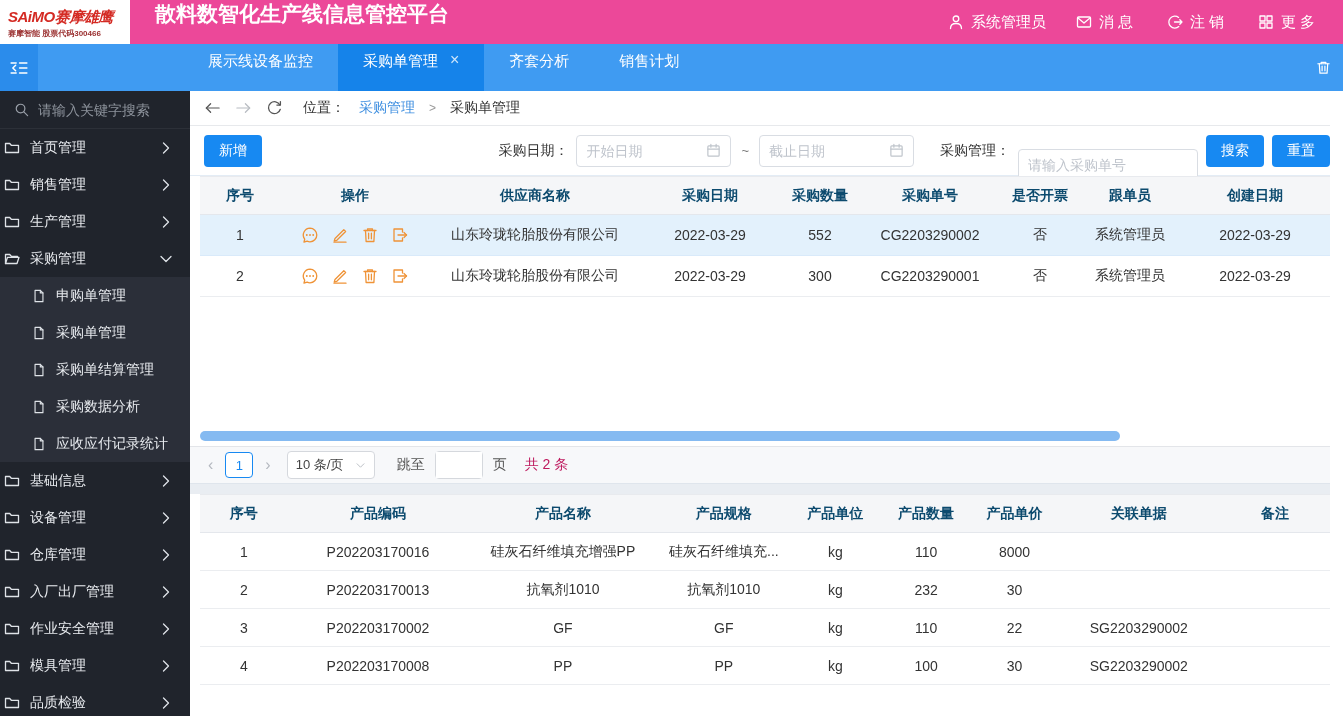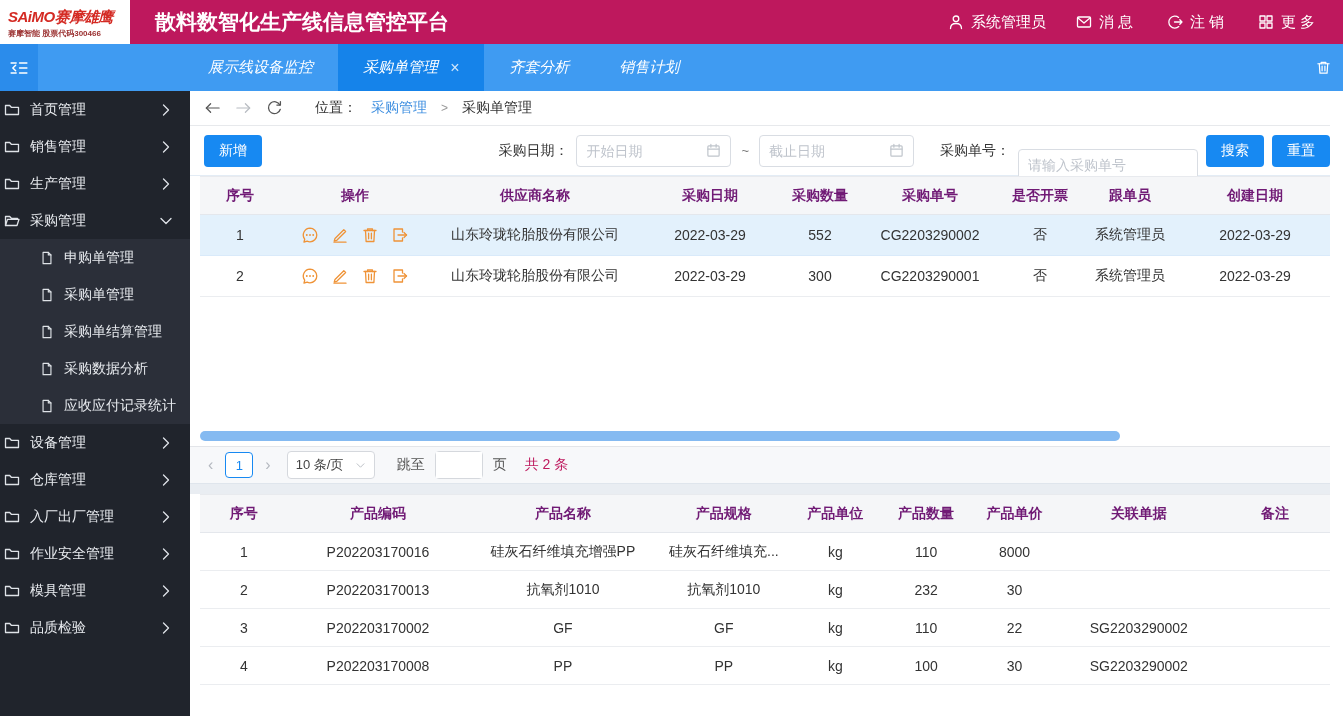--- a/index.html
+++ b/index.html
@@ -4,39 +4,39 @@
 <style>
   * { margin:0; padding:0; box-sizing:border-box; }
   html,body { width:1343px; height:716px; overflow:hidden;
     font-family:"Liberation Sans","DejaVu Sans",sans-serif; background:#fff; }
   .icon { display:inline-flex; flex:0 0 auto; }
   .icon svg { width:100%; height:100%; fill:none; stroke:currentColor;
     stroke-width:1.3; stroke-linecap:round; stroke-linejoin:round; }
   .icon svg .f { fill:currentColor; stroke:none; }
 
   
-  .topbar { height:44px; background:#be185d; display:flex; align-items:center; }
+  .topbar { height:44px; background:#ec4899; display:flex; }
   .logo { width:130px; height:44px; background:#ffffff; padding:4px 6px 2px 8px;
     display:flex; flex-direction:column; justify-content:center; }
   .logo-l1 { font-size:15px; font-weight:bold; font-style:italic; color:#d42a23;
     white-space:nowrap; letter-spacing:-0.5px; }
   .logo-l2 { font-size:8px; color:#9b3030; white-space:nowrap; margin-top:1px; font-weight:bold; }
   .app-title { color:#fff; font-size:21px; font-weight:bold; margin-left:25px; white-space:nowrap; }
   .topbar-right { margin-left:auto; display:flex; align-items:center; gap:30px; padding-right:24px; }
   .top-item { display:flex; align-items:center; gap:7px; color:#fff; font-size:15px; cursor:pointer; }
   .top-item .icon { width:16px; height:16px; }
   .top-item .spaced { letter-spacing:4px; }
 
   
   .tabbar { height:47px; background:#3f9bf2; display:flex; align-items:stretch; position:relative; }
   .fold-btn { width:38px; background:#2b8ceb; display:flex; align-items:center; justify-content:center; color:#fff; }
   .fold-btn .icon { width:18px; height:18px; }
   .tabs { display:flex; margin-left:145px; }
-  .tab { display:flex; align-items:center; padding:8px 25px; color:#fff; font-size:15px;
-    white-space:nowrap; cursor:pointer;font-style:italic; }
+  .tab { display:flex; padding:8px 25px; color:#fff; font-size:15px;
+    white-space:nowrap; cursor:pointer; }
   .tab.active { background:#1583ea; }
   .tab-close { margin-left:12px; font-size:16px; color:#cfe6fb; line-height:1; }
   .tab-trash { position:absolute; right:12px; top:0; height:47px; display:flex; align-items:center; color:#fff; }
   .tab-trash .icon { width:15px; height:15px; }
 
   
   .main { display:flex; height:625px; }
   .sidebar { width:190px; background:#20242c; flex:0 0 190px; overflow:hidden; }
   .content { flex:1; background:#fff; padding-right:13px; overflow:hidden; }
 
@@ -46,30 +46,30 @@
   .side-search .icon { width:15px; height:15px; }
   .side-search input { background:transparent; border:none; outline:none; color:#cfd4db;
     font-size:14px; width:130px; font-family:inherit; }
   .side-search input::placeholder { color:#8d939c; }
   .menu-item { height:37px; display:flex; align-items:center; padding:0 16px 0 4px;
     color:#e8ebef; font-size:14px; cursor:pointer; }
   .menu-item .icon { width:16px; height:16px; color:#dfe3e8; }
   .mi-label { margin-left:10px; flex:1; white-space:nowrap; }
   .mi-arrow { width:12px; height:12px; color:#cdd2d9; }
   .submenu { background:#2b2f39; }
-  .submenu-item { height:37px; display:flex; align-items:center; padding-left:40px;
+  .submenu-item { height:37px; display:flex; align-items:center; padding-left:32px;
     color:#e8ebef; font-size:14px; cursor:pointer; }
   .submenu-item .icon { width:14px; height:14px; color:#dfe3e8; }
 
   
   .crumbbar { height:35px; display:flex; align-items:center; gap:14px; padding-left:14px;
     border-bottom:1px solid #e7e9ec; font-size:14px; color:#444; background:#fff; }
   .nav-ico { width:17px; height:16px; color:#555; cursor:pointer; }
   .nav-ico.dim { color:#b8bcc2; }
-  .crumb-label { color:#333; margin-left:18px; }
+  .crumb-label { color:#333; margin-left:6px; }
   .crumb-link { color:#3f8fe0; text-decoration:none; cursor:pointer; }
   .crumb-sep { color:#999; font-size:12px; }
   .crumb-cur { color:#333; }
 
   
   .toolbar { height:50px; display:flex; align-items:center; padding-left:14px;
     border-bottom:1px solid #e3ecf5; background:#fff; }
   .btn { height:32px; background:#1789f2; color:#fff; border:none; border-radius:4px;
     font-size:14px; padding:0 15px; cursor:pointer; font-family:inherit; white-space:nowrap; }
   .toolbar-right { margin-left:auto; display:flex; align-items:center; gap:8px; }
@@ -83,21 +83,21 @@
   .inp.date { width:155px; }
   .inp.order { width:180px;margin-top:29px; }
   .tilde { color:#777; font-size:13px; padding:0 2px; }
 
   
   .orders-panel { height:270px; position:relative; overflow:hidden; background:#fff; }
   .products-panel { height:222px; overflow:hidden; background:#fff; }
   table.grid { border-collapse:collapse; table-layout:fixed; margin-left:10px;
     border-top:1px solid #e8eaee; }
   table.grid th { height:38px; background:#f5f6f8; font-size:14px; font-weight:bold;
-    color:#701a75; border-bottom:1px solid #e4e7ec; text-align:center; white-space:nowrap; overflow:hidden; }
+    color:#0c4a6e; border-bottom:1px solid #e4e7ec; text-align:center; white-space:nowrap; overflow:hidden; }
   table.grid td { font-size:14px; color:#333; border-bottom:1px solid #ebedf0;
     text-align:center; white-space:nowrap; overflow:hidden; }
   #orders-table td { height:41px; }
   #products-table td { height:38px; }
   tr.selected td { background:#e3f1fc; border-bottom:1px solid #d9eafa; }
   .row-actions { display:flex; align-items:center; justify-content:center; gap:12px; color:#ef9337; }
   .row-actions .icon { width:18px; height:18px; cursor:pointer; }
   .hscroll { position:absolute; left:10px; right:0; bottom:5px; height:10px; }
   .hscroll .thumb { width:920px; height:10px; border-radius:5px; background:#85baf1; }
 
@@ -203,20 +203,29 @@
           <path d="M3.5 4l.7 10h7.6l.7-10"></path>
           <path d="M6.5 6.5v5M9.5 6.5v5"></path>
         </svg>
       </span>
   </div>
 </div>
 
 <div class="main">
 
   <aside class="sidebar">
+    <div class="side-search">
+      <span class="icon">
+          <svg viewBox="0 0 16 16">
+            <circle cx="7" cy="7" r="4.6"></circle>
+            <path d="M10.5 10.5l4 4"></path>
+          </svg>
+        </span>
+      <input type="text" placeholder="请输入关键字搜索" style="">
+    </div>
     <nav class="menu">
         <div class="menu-item">
           <span class="icon">
             <svg viewBox="0 0 16 16">
               <path d="M1.5 3.5h4.2l1.6 1.8h7.2v7.2H1.5z"></path>
             </svg>
           </span>
           <span class="mi-label">首页管理</span>
           <span class="icon mi-arrow">
             <svg viewBox="0 0 16 16">
@@ -310,20 +319,33 @@
             </span>
             <span class="mi-label">应收应付记录统计</span>
           </div>
         </div>
         <div class="menu-item">
           <span class="icon">
             <svg viewBox="0 0 16 16">
               <path d="M1.5 3.5h4.2l1.6 1.8h7.2v7.2H1.5z"></path>
             </svg>
           </span>
+          <span class="mi-label">基础信息</span>
+          <span class="icon mi-arrow">
+            <svg viewBox="0 0 16 16">
+              <path d="M5.5 3l5 5-5 5"></path>
+            </svg>
+          </span>
+        </div>
+        <div class="menu-item">
+          <span class="icon">
+            <svg viewBox="0 0 16 16">
+              <path d="M1.5 3.5h4.2l1.6 1.8h7.2v7.2H1.5z"></path>
+            </svg>
+          </span>
           <span class="mi-label">设备管理</span>
           <span class="icon mi-arrow">
             <svg viewBox="0 0 16 16">
               <path d="M5.5 3l5 5-5 5"></path>
             </svg>
           </span>
         </div>
         <div class="menu-item">
           <span class="icon">
             <svg viewBox="0 0 16 16">
@@ -435,21 +457,21 @@
         <span class="tilde">~</span>
         <div class="inp date">
           <input type="text" placeholder="截止日期" style="">
           <span class="icon">
               <svg viewBox="0 0 16 16">
                 <rect x="2" y="3" width="12" height="11" rx="1"></rect>
                 <path d="M2 6.5h12M5.2 1.5v3M10.8 1.5v3"></path>
               </svg>
             </span>
         </div>
-        <span class="fld-label" style="margin-left:18px">采购单号：</span>
+        <span class="fld-label" style="margin-left:18px">采购管理：</span>
         <div class="inp order">
           <input type="text" placeholder="请输入采购单号" style="">
         </div>
         <button class="btn">搜索</button>
         <button class="btn">重置</button>
       </div>
     </div>
 
     <div class="orders-panel">
       <table class="grid" id="orders-table">

